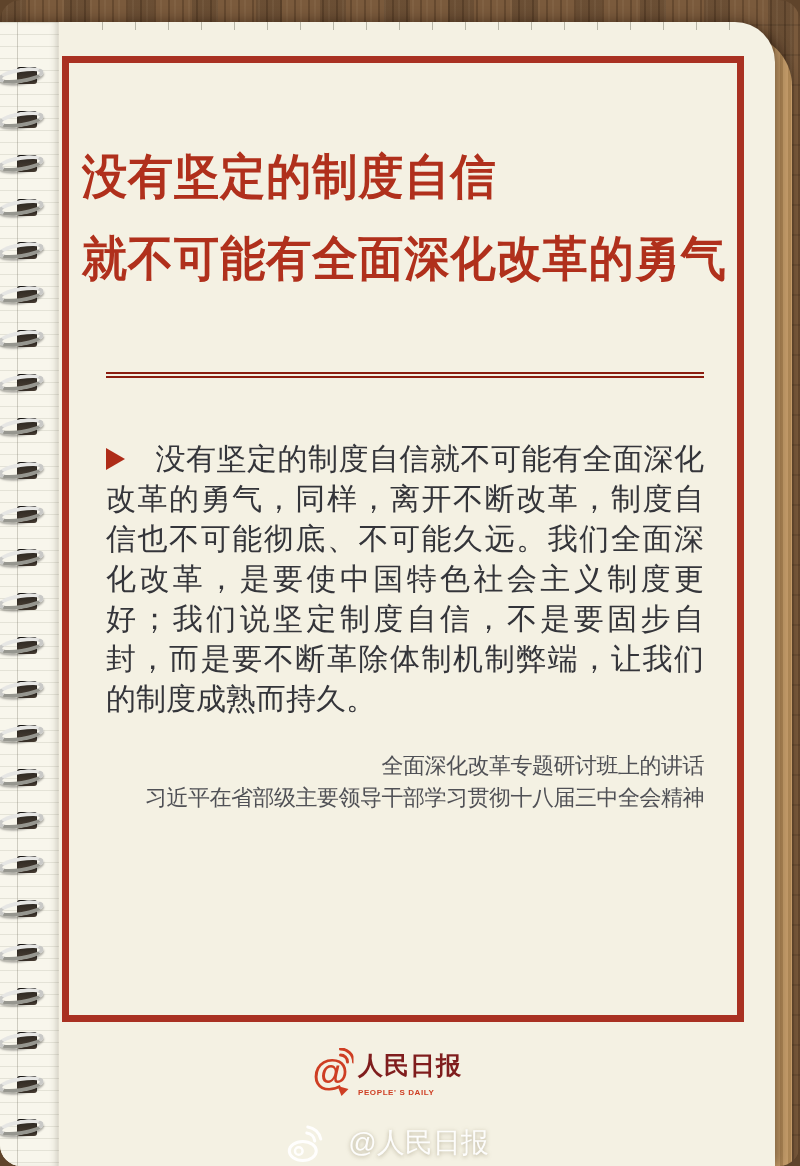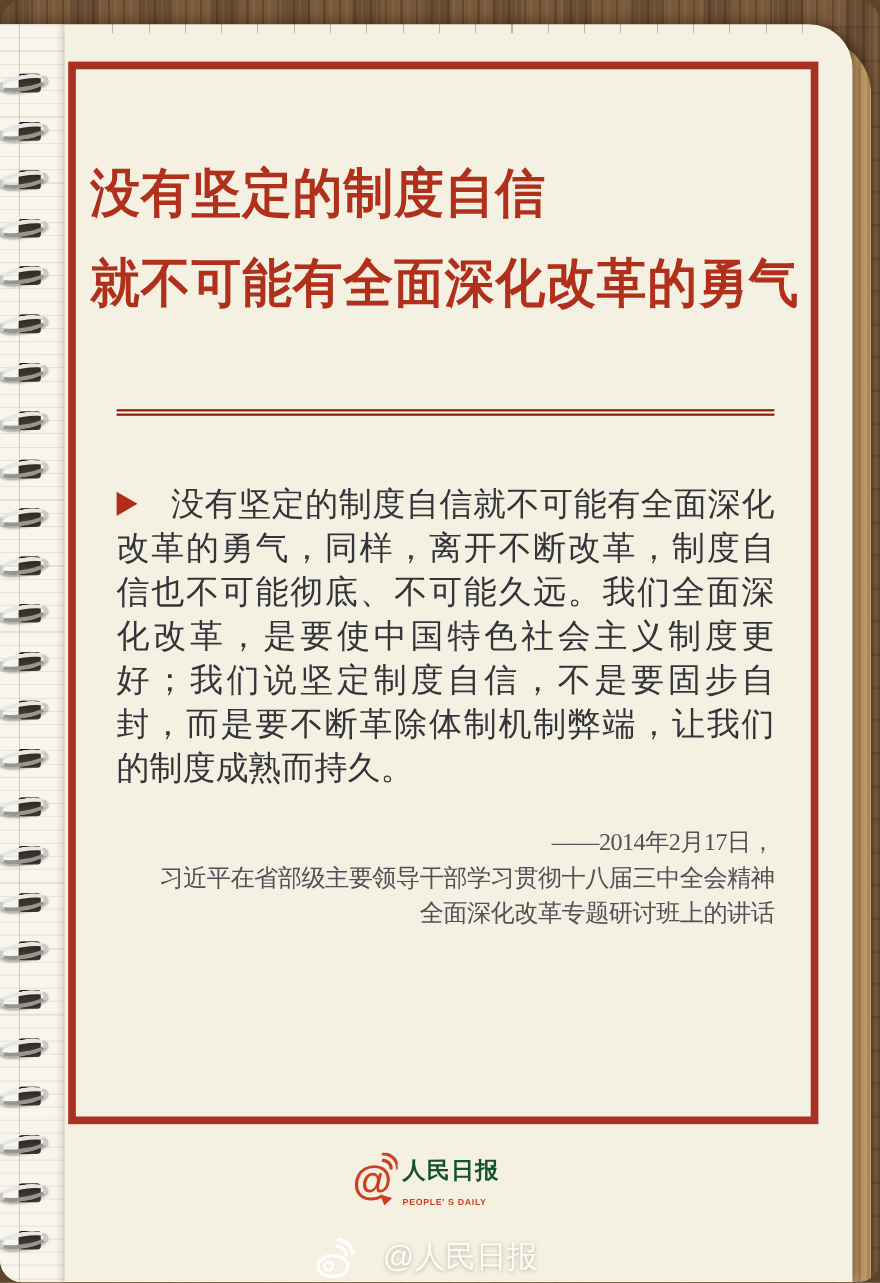--- a/index.html
+++ b/index.html
@@ -68,21 +68,21 @@
   }
   .attrib{
     position:absolute;left:104px;top:728px;width:600px;
     font-size:22px;line-height:32px;color:#505156;text-align:right;letter-spacing:-.5px;
   }
   .logo{
     position:absolute;top:1026px;left:50%;transform:translateX(-50%);
     display:flex;align-items:flex-start;gap:5px;
   }
   .logo-text{display:flex;flex-direction:column;margin-top:6px;}
-  .logo-cn{font-family:"Liberation Sans","DejaVu Sans",sans-serif;font-weight:bold;font-size:21px;line-height:22px;color:#14532d;letter-spacing:1px;}
+  .logo-cn{font-family:"Liberation Sans","DejaVu Sans",sans-serif;font-weight:bold;font-size:25px;line-height:22px;color:#7f1d1d;letter-spacing:1px;}
   .logo-en{font-family:"Liberation Sans","DejaVu Sans",sans-serif;font-weight:bold;font-size:8px;color:#ce3e23;letter-spacing:.6px;margin-top:12px;}
   .watermark{
     position:absolute;top:1102px;left:50%;transform:translateX(-50%);
     display:flex;align-items:center;gap:22px;
     font-family:"Liberation Sans","DejaVu Sans",sans-serif;font-size:28px;
     color:rgba(255,255,255,.93);text-shadow:0 1px 4px rgba(140,130,100,.6);
   }
   
   #spiral-binding{position:absolute;left:0;top:22px;bottom:0;width:58px;z-index:3;}
   .ring{position:absolute;left:1px;width:44px;height:20px;}
@@ -113,23 +113,22 @@
     <h1 class="title">
       <div>没有坚定的制度自信</div>
       <div>就不可能有全面深化改革的勇气</div>
     </h1>
 
     <div class="divider"></div>
 
     <p class="quote"><span class="tri"></span><span>没有坚定的制度自信就不可能有全面深化改革的勇气，同样，离开不断改革，制度自信也不可能彻底、不可能久远。我们全面深化改革，是要使中国特色社会主义制度更好；我们说坚定制度自信，不是要固步自封，而是要不断革除体制机制弊端，让我们的制度成熟而持久。</span></p>
 
     <div class="attrib">
-      <div>——2014年2月17日，</div>
+      <div>全面深化改革专题研讨班上的讲话</div>
       <div>习近平在省部级主要领导干部学习贯彻十八届三中全会精神</div>
-      <div>全面深化改革专题研讨班上的讲话</div>
     </div>
 
     <div class="logo">
       <svg width="40" height="48" viewBox="0 0 40 48">
         <text x="-1" y="37" font-family="Liberation Sans, DejaVu Sans, sans-serif" font-size="37" font-weight="bold" fill="#ce3e23">@</text>
         <path d="M27 7 A7 7 0 0 1 34 14" fill="none" stroke="#ce3e23" stroke-width="3" stroke-linecap="round"></path>
         <path d="M27 1 A13 13 0 0 1 40 14" fill="none" stroke="#ce3e23" stroke-width="3" stroke-linecap="round"></path>
         <path d="M24 38 L35 41 L28 48 Z" fill="#ce3e23"></path>
       </svg>
       <div class="logo-text">

